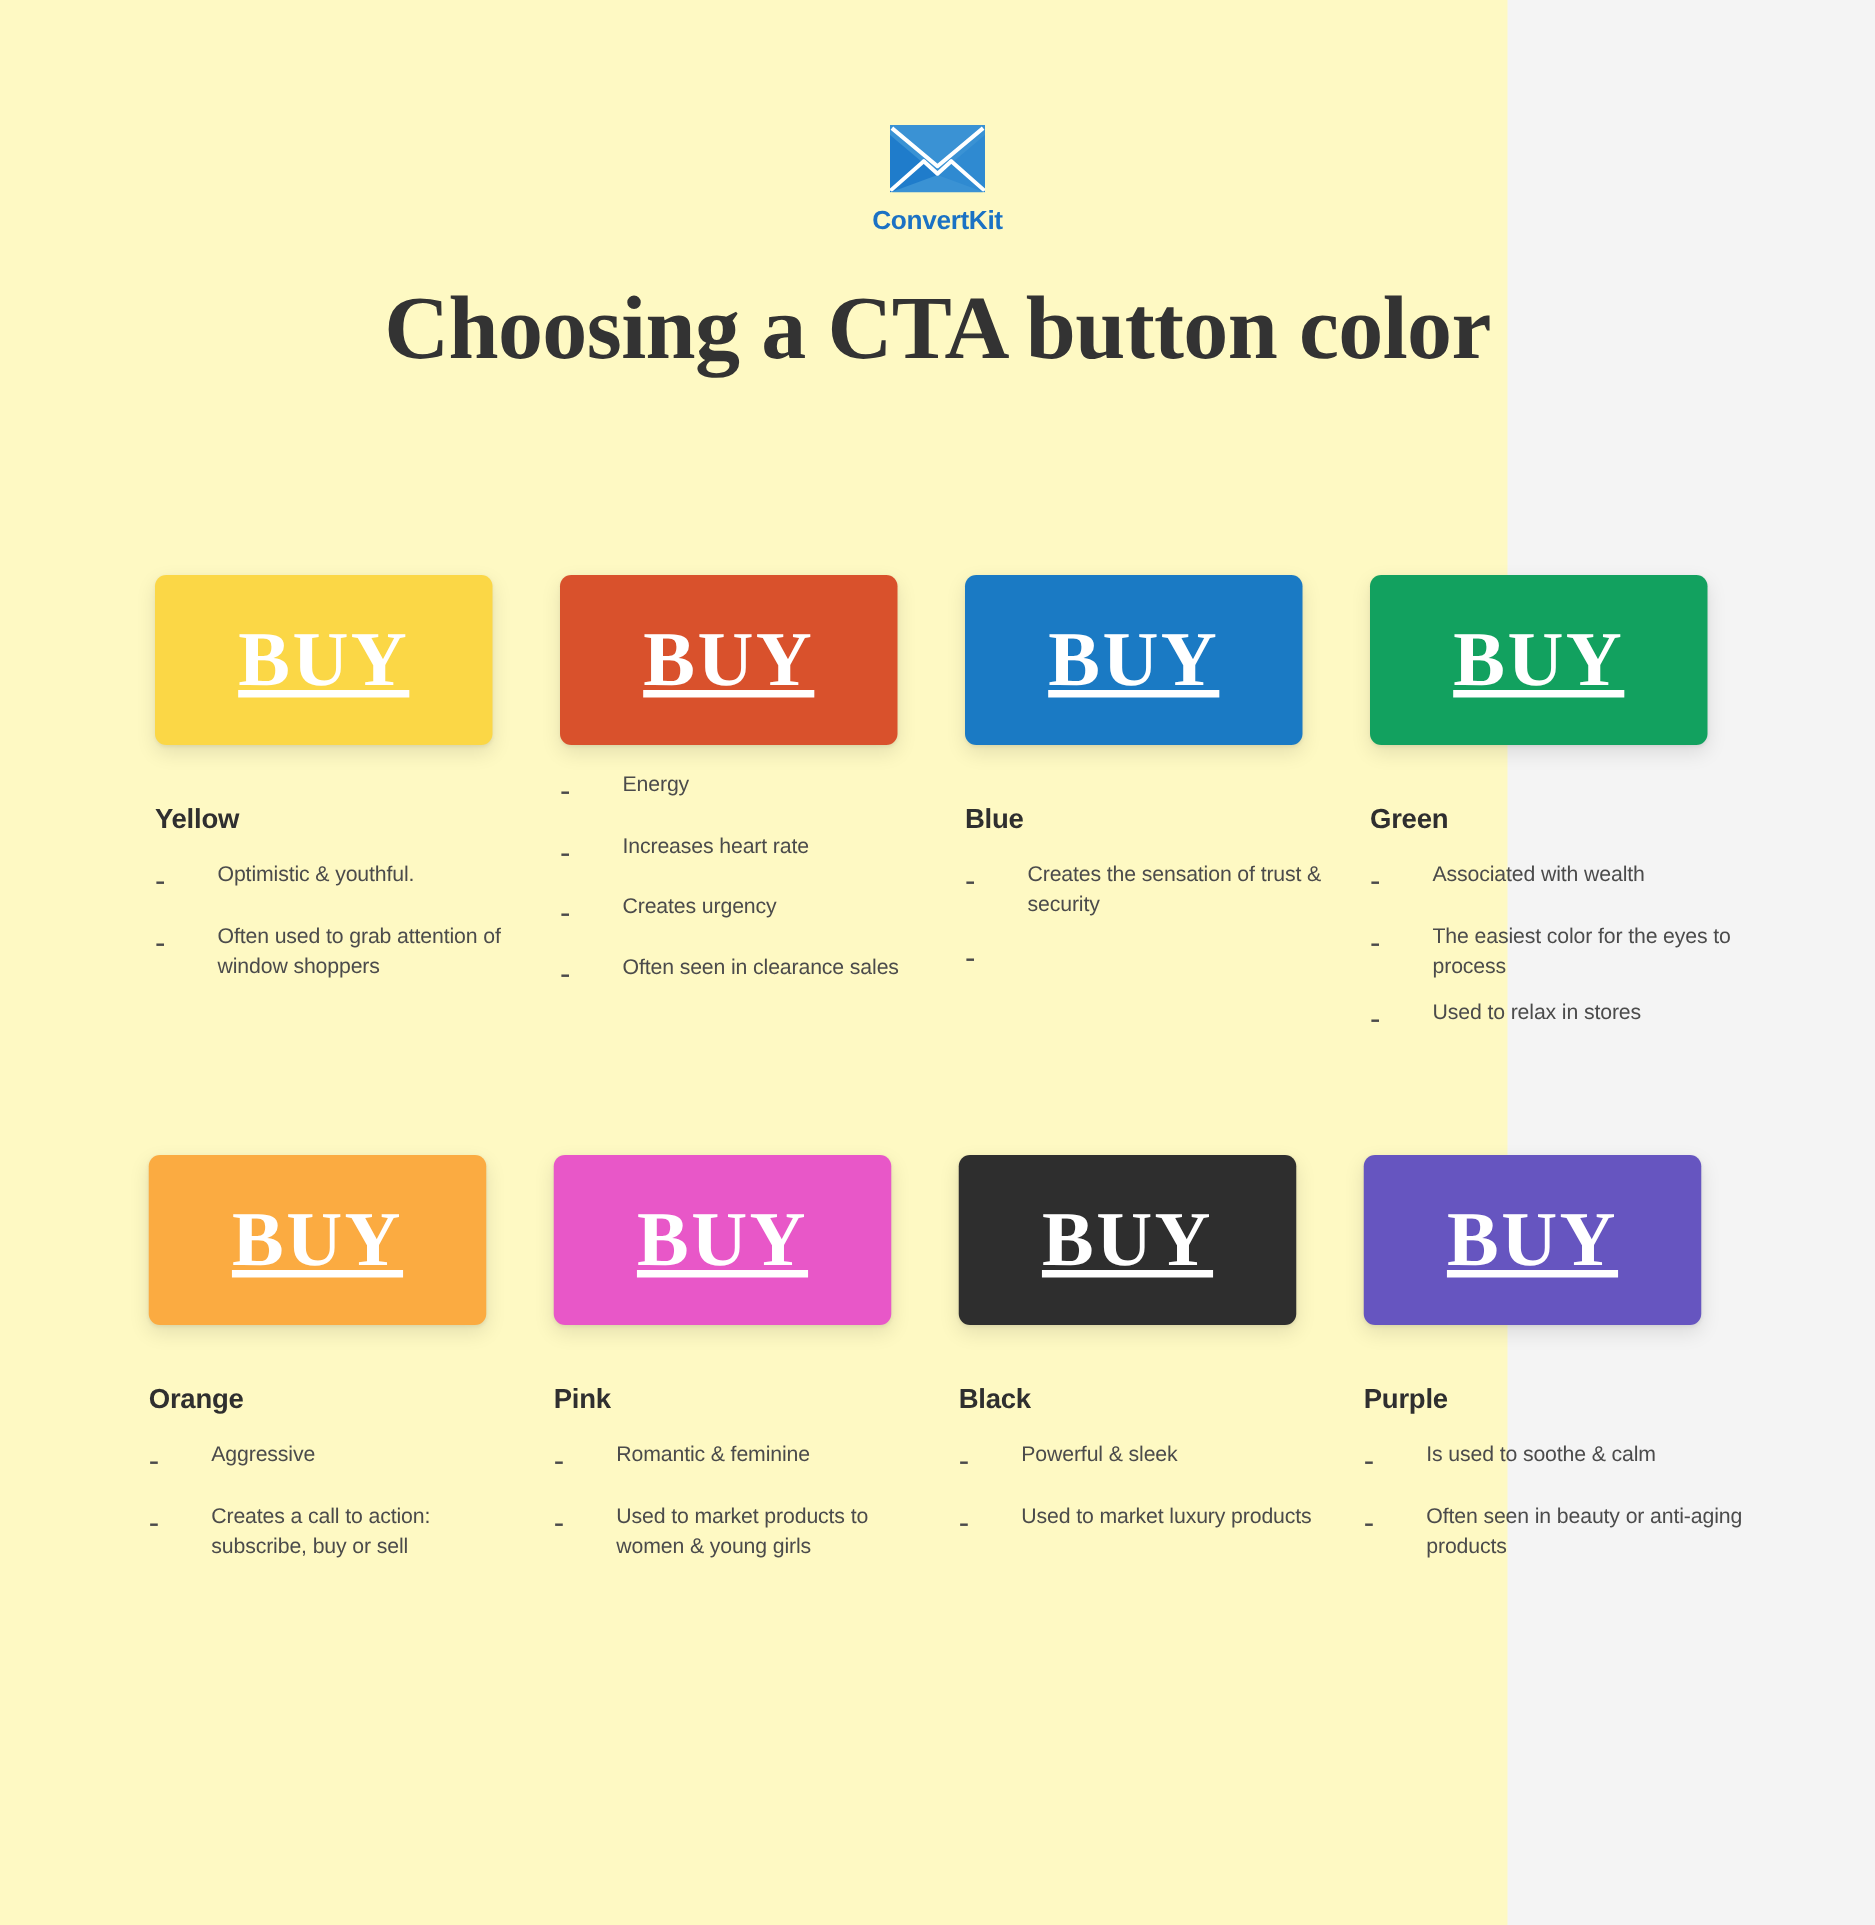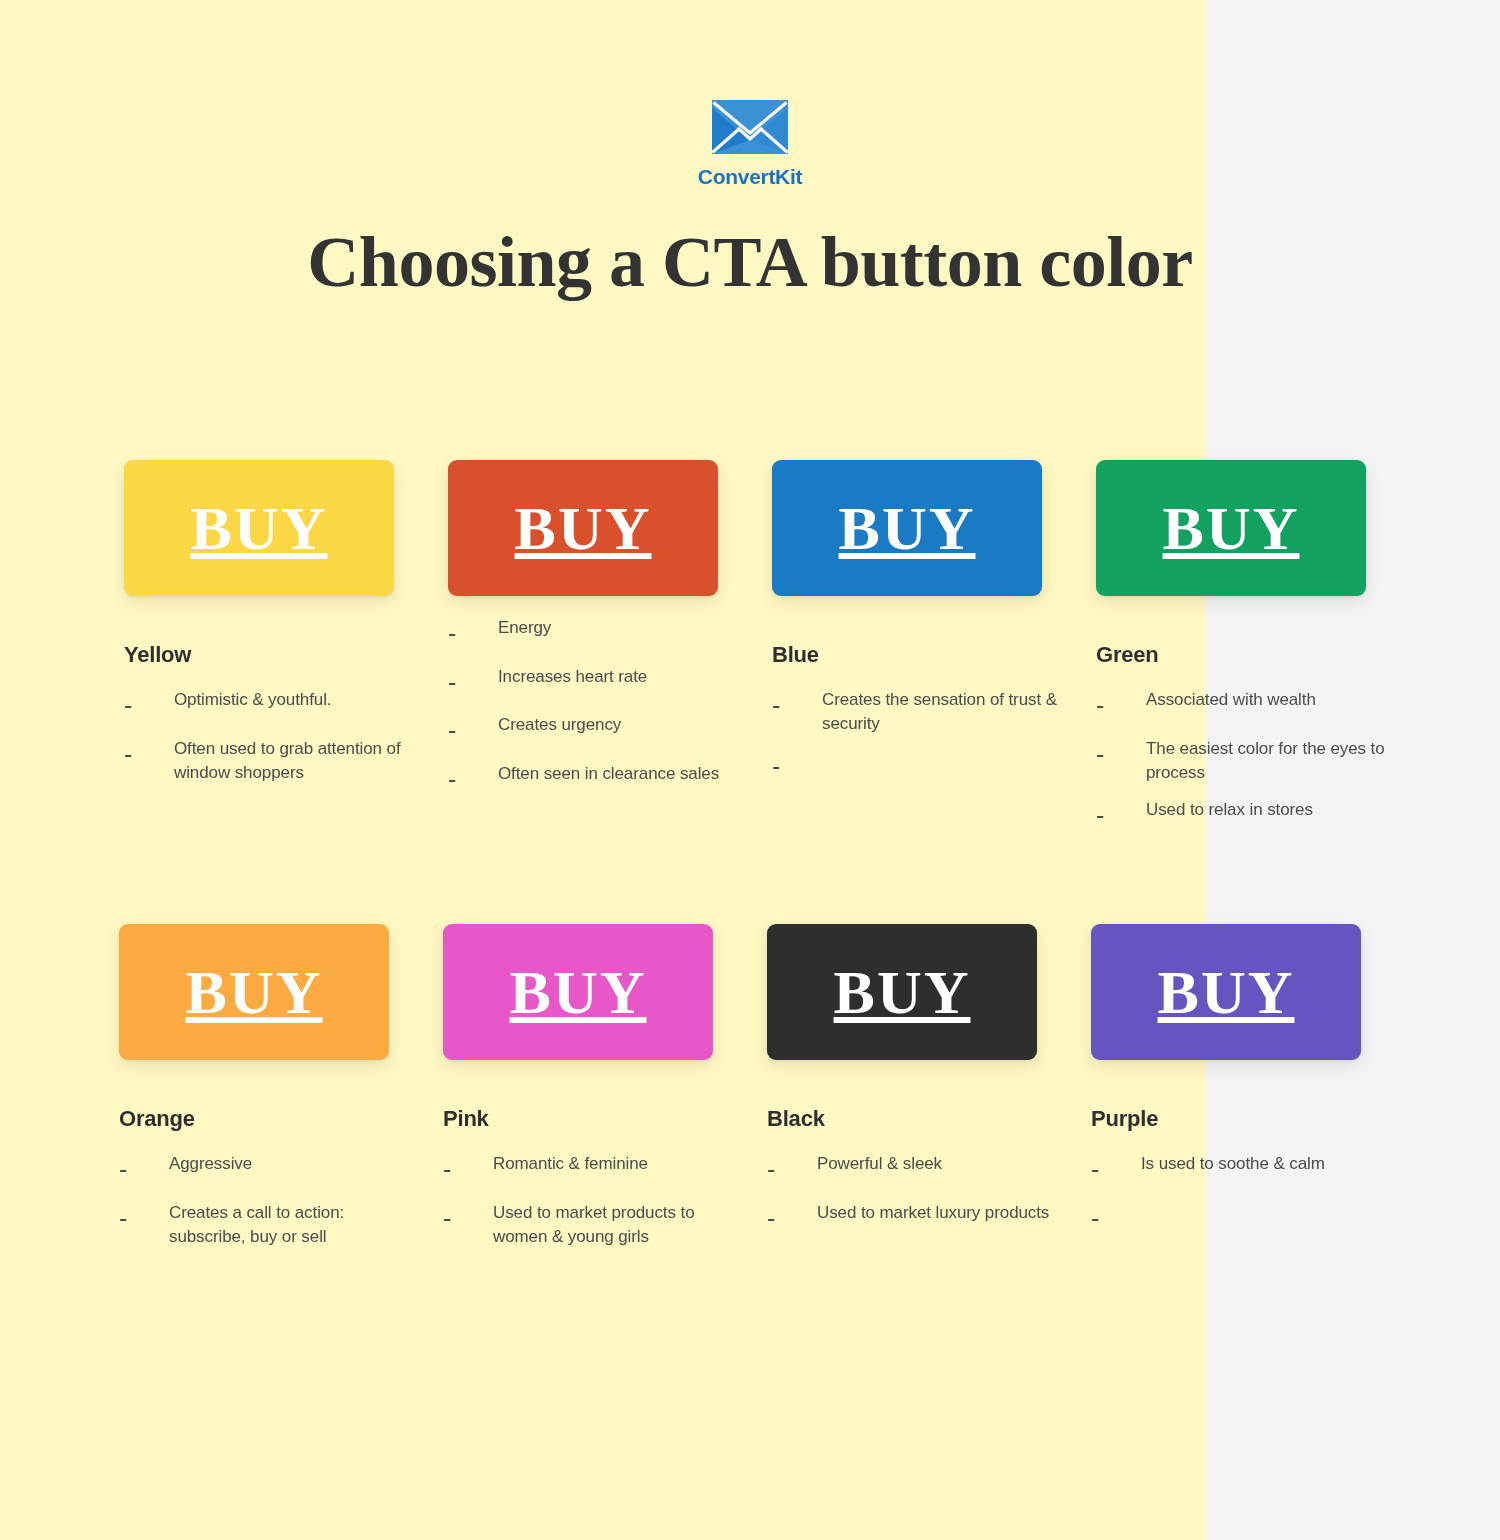--- a/index.html
+++ b/index.html
@@ -310,20 +310,21 @@
           <span class="buy-label">BUY</span>
         </div>
         <div class="card-title">Purple</div>
         <ul class="bullets">
           <li class="bullet">
             <span class="bullet-dash">-</span>
             <span class="bullet-text">Is used to soothe &amp; calm</span>
           </li>
           <li class="bullet">
             <span class="bullet-dash">-</span>
+            <span class="bullet-text">Often seen in beauty or anti-aging products</span>
           </li>
         </ul>
       </div>
 
     </div>
 
   </div>
 </div>
 
 </body></html>

